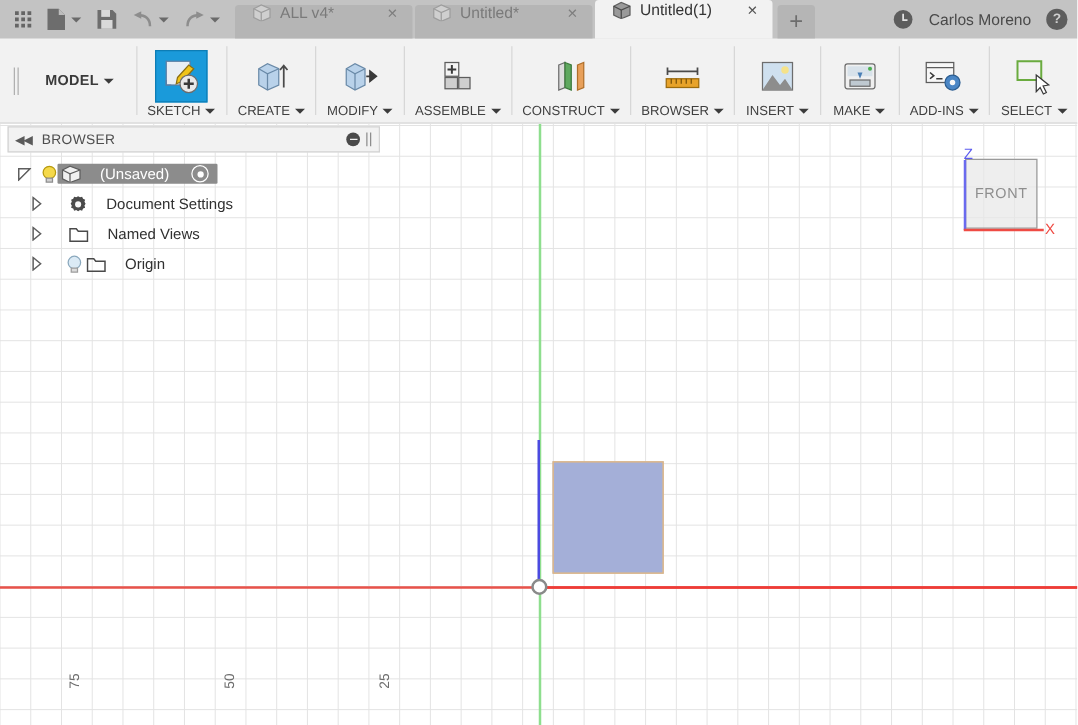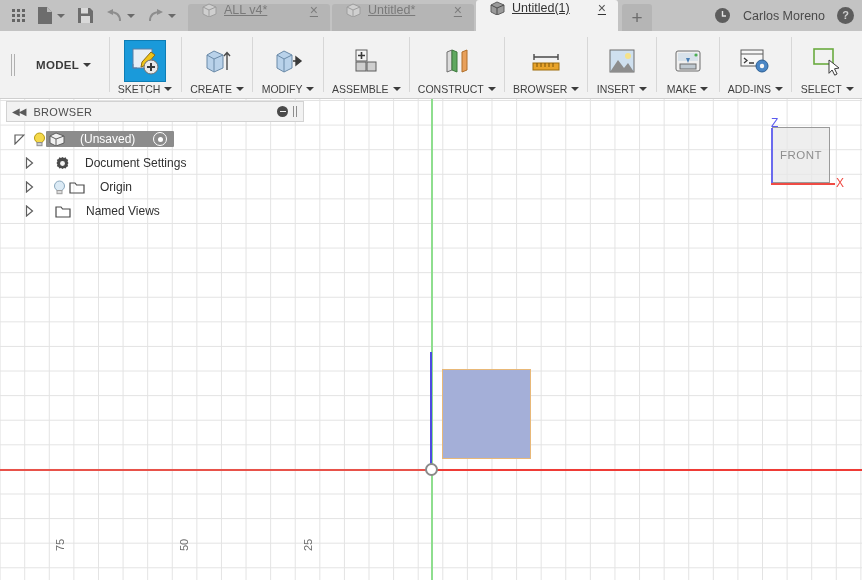--- a/index.html
+++ b/index.html
@@ -28,21 +28,21 @@
            border-top: 4px solid #6a6a6a; margin-left: 4px; }
   .caret-dark { border-top-color: #3c3c3c; }
 
   
   .tabs { display: flex; align-items: flex-end; height: 31px; margin-left: 6px; }
   .tab {
     position: relative; display: flex; align-items: center; gap: 7px;
     height: 27px; padding: 0 10px 16px 14px; min-width: 142px;
     background: #b5b5b5; color: #7a7a7a; font-size: 12.5px;
     border-top-left-radius: 3px; border-top-right-radius: 3px;
-    margin-right: 2px; cursor: default; text-decoration: underline;
+    margin-right: 2px; cursor: default;
   }
   .tab.active { background: #f2f2f2; color: #333; height: 31px; align-items: center; }
   .tab .tab-label { flex: 1; white-space: nowrap; }
   .tab-close { font-size: 14px; color: #7e7e7e; line-height: 1; padding: 0 2px; }
   .tab.active .tab-close { color: #555; }
   .plus-tab {
     display: flex; align-items: center; justify-content: center;
     width: 30px; height: 27px; background: #b5b5b5; color: #6d6d6d;
     font-size: 19px; border-top-left-radius: 3px; border-top-right-radius: 3px;
     margin-left: 2px;
@@ -505,44 +505,44 @@
           <span class="node-label">Document Settings</span>
         </span>
       </div>
 
       <div class="tree-row">
         <span class="tw" style="width:46px;">
           <svg width="9" height="12" viewBox="0 0 9 12">
             <path d="M1.5 1 l6 5 l-6 5 z" fill="none" stroke="#5e5e5e" stroke-width="1.2"></path>
           </svg>
         </span>
+        <span class="node-body">
+          <svg class="folder-ico" viewBox="0 0 16 13">
+            <path d="M1 2 h5 l1.6 2 h7.4 v8 h-14 z" fill="none" stroke="#4a4a4a" stroke-width="1.2"></path>
+          </svg>
+          <span class="node-label">Named Views</span>
+        </span>
+      </div>
+
+      <div class="tree-row">
+        <span class="tw" style="width:46px;">
+          <svg width="9" height="12" viewBox="0 0 9 12">
+            <path d="M1.5 1 l6 5 l-6 5 z" fill="none" stroke="#5e5e5e" stroke-width="1.2"></path>
+          </svg>
+        </span>
         <span class="bulb">
           <svg width="13" height="15" viewBox="0 0 13 15">
             <circle cx="6.5" cy="6" r="5" fill="#dbeaf5" stroke="#8aa8bd"></circle>
             <rect x="4" y="10.5" width="5" height="3.2" fill="#dcdcdc" stroke="#9d9d9d"></rect>
           </svg>
         </span>
         <span class="node-body">
           <svg class="folder-ico" viewBox="0 0 16 13">
             <path d="M1 2 h5 l1.6 2 h7.4 v8 h-14 z" fill="none" stroke="#4a4a4a" stroke-width="1.2"></path>
           </svg>
           <span class="node-label">Origin</span>
         </span>
       </div>
 
-      <div class="tree-row">
-        <span class="tw" style="width:46px;">
-          <svg width="9" height="12" viewBox="0 0 9 12">
-            <path d="M1.5 1 l6 5 l-6 5 z" fill="none" stroke="#5e5e5e" stroke-width="1.2"></path>
-          </svg>
-        </span>
-        <span class="node-body">
-          <svg class="folder-ico" viewBox="0 0 16 13">
-            <path d="M1 2 h5 l1.6 2 h7.4 v8 h-14 z" fill="none" stroke="#4a4a4a" stroke-width="1.2"></path>
-          </svg>
-          <span class="node-label">Named Views</span>
-        </span>
-      </div>
-
     </div>
   </div>
 
 </div>
 
 </body></html>

